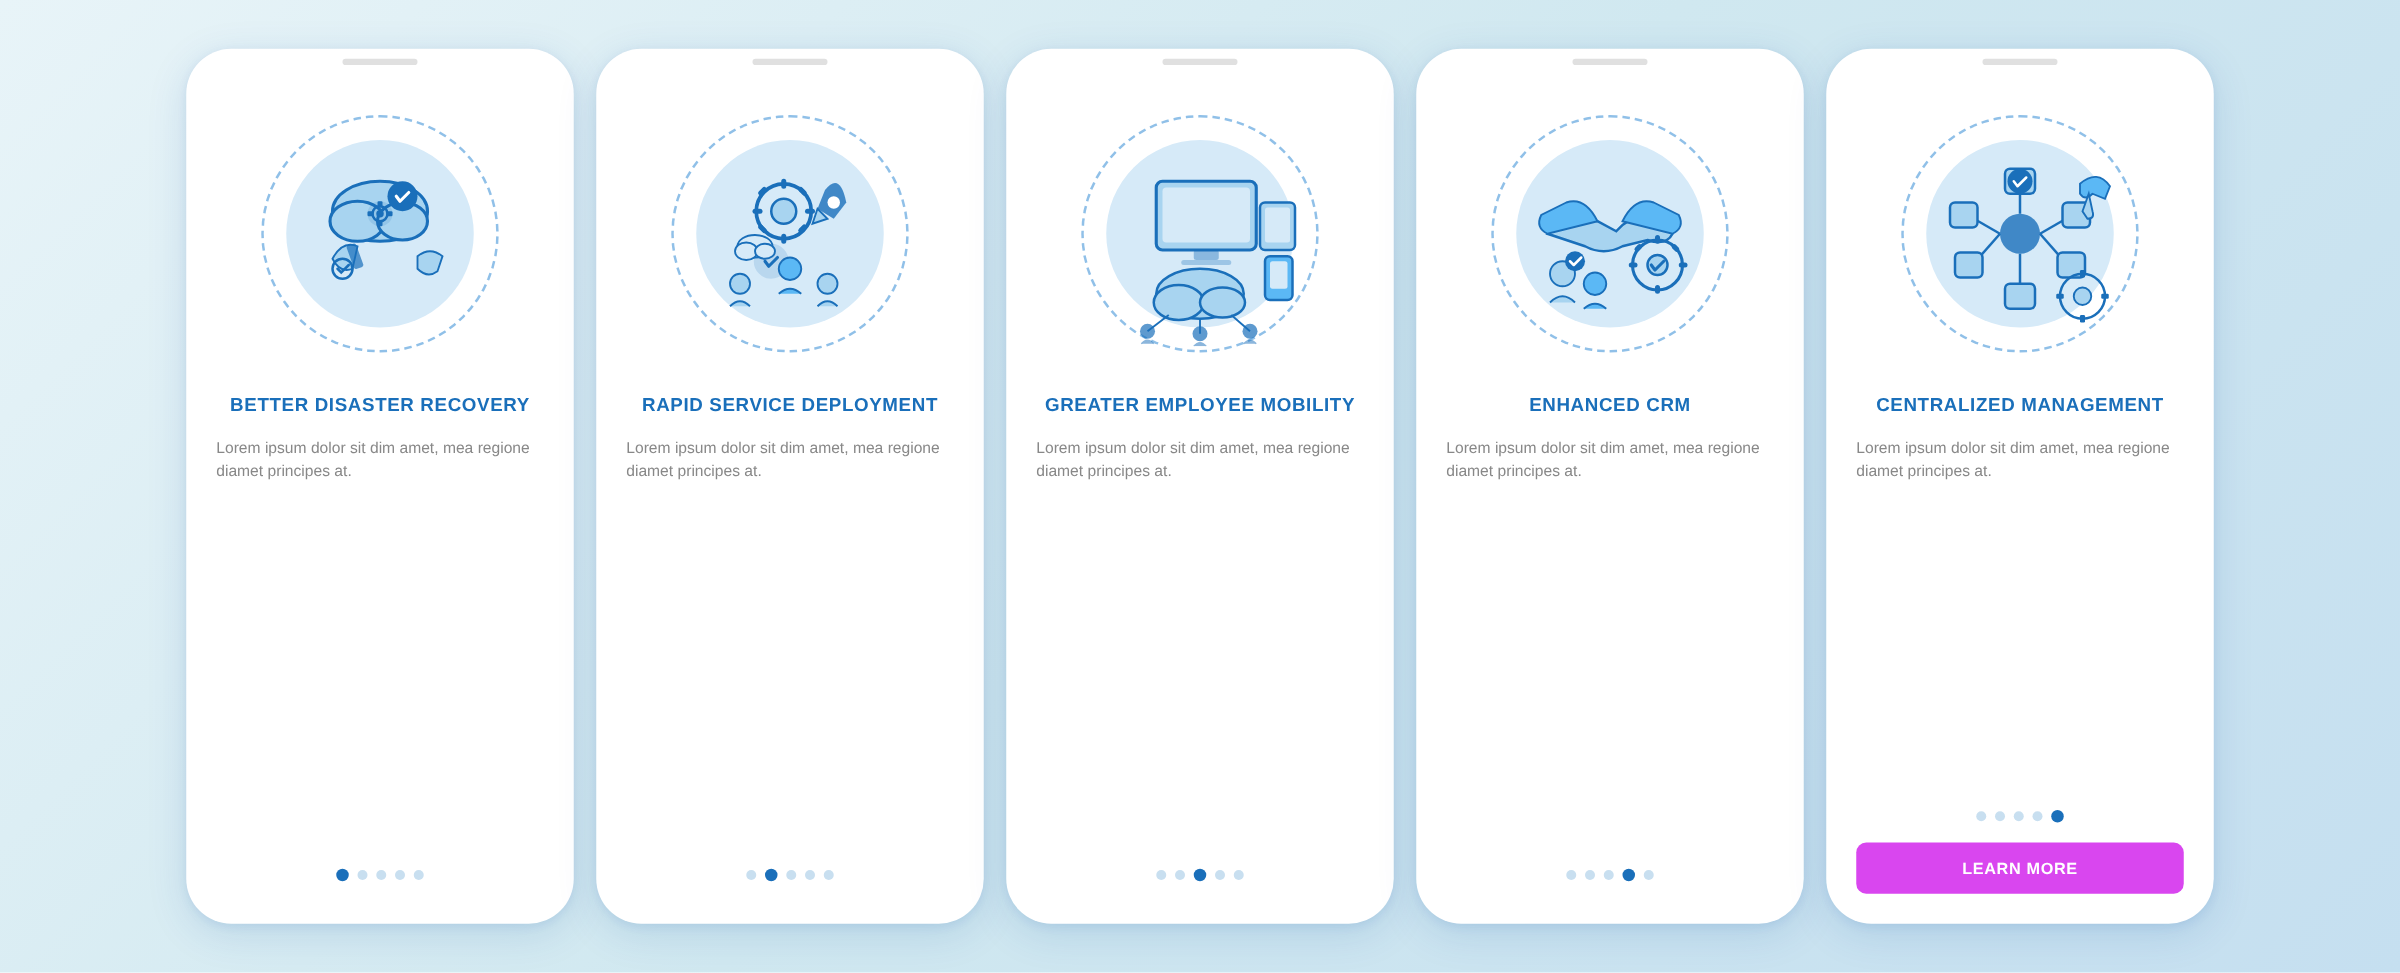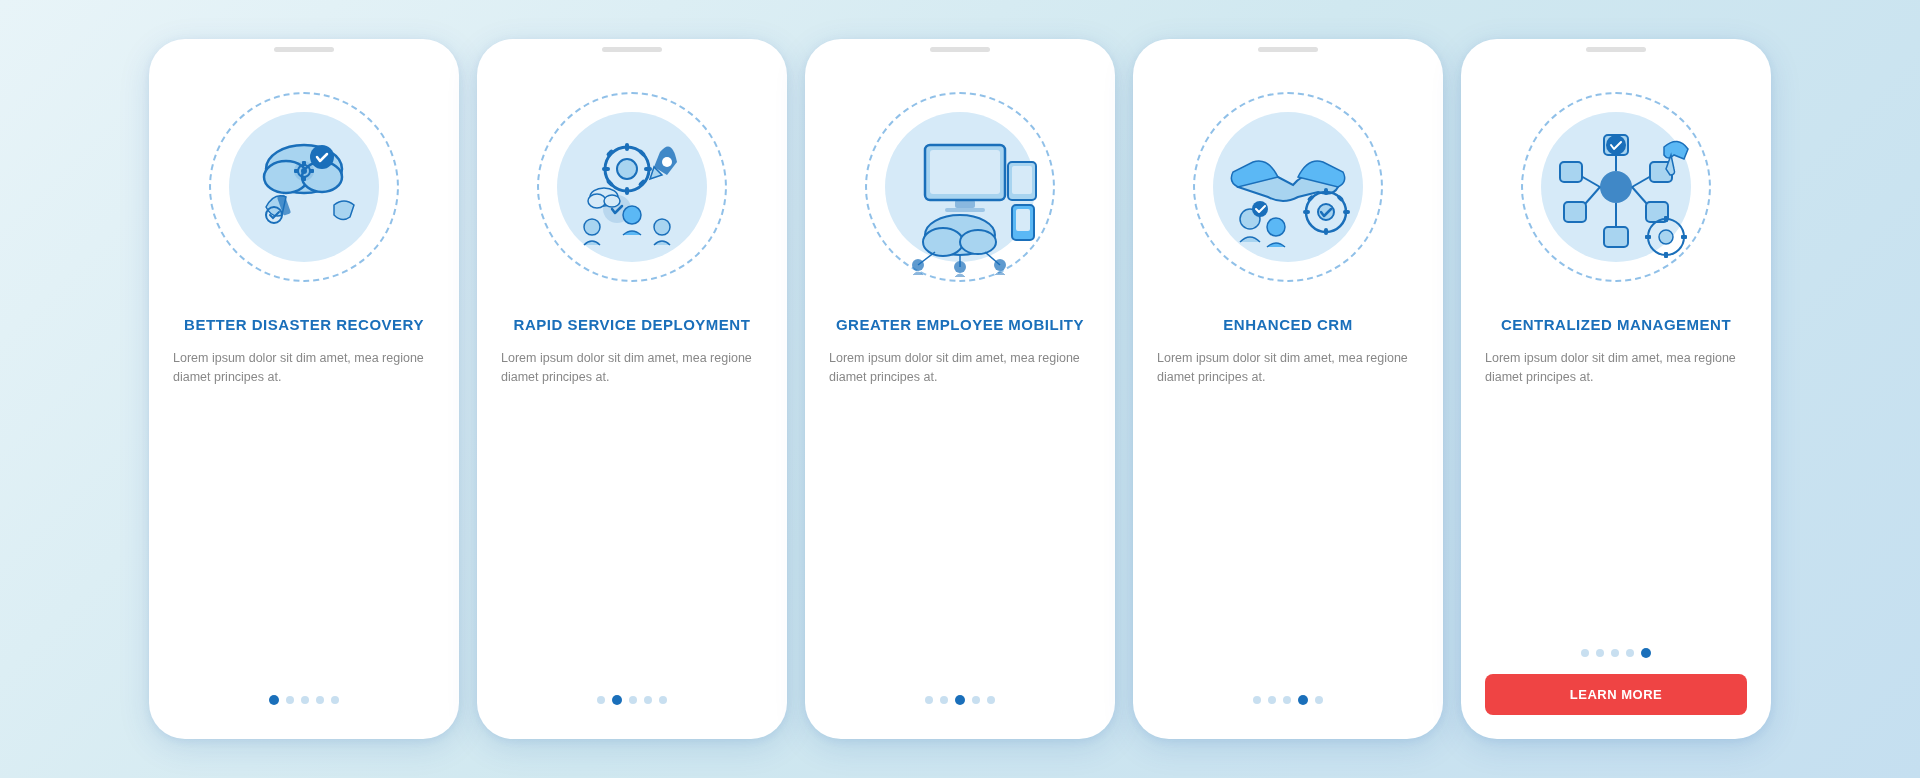--- a/index.html
+++ b/index.html
@@ -125,21 +125,21 @@
       background: #c8dff0;
     }
 
     .dot.active {
       background: #1a6fba;
       width: 10px;
       height: 10px;
     }
 
     .learn-more-btn {
-      background: #ef4444;
+      background: #d946ef;
       color: #fff;
       border: none;
       border-radius: 8px;
       padding: 13px 38px;
       font-size: 13px;
       font-weight: 700;
       letter-spacing: 0.5px;
       cursor: pointer;
       margin-top: 6px;
       width: 100%;

